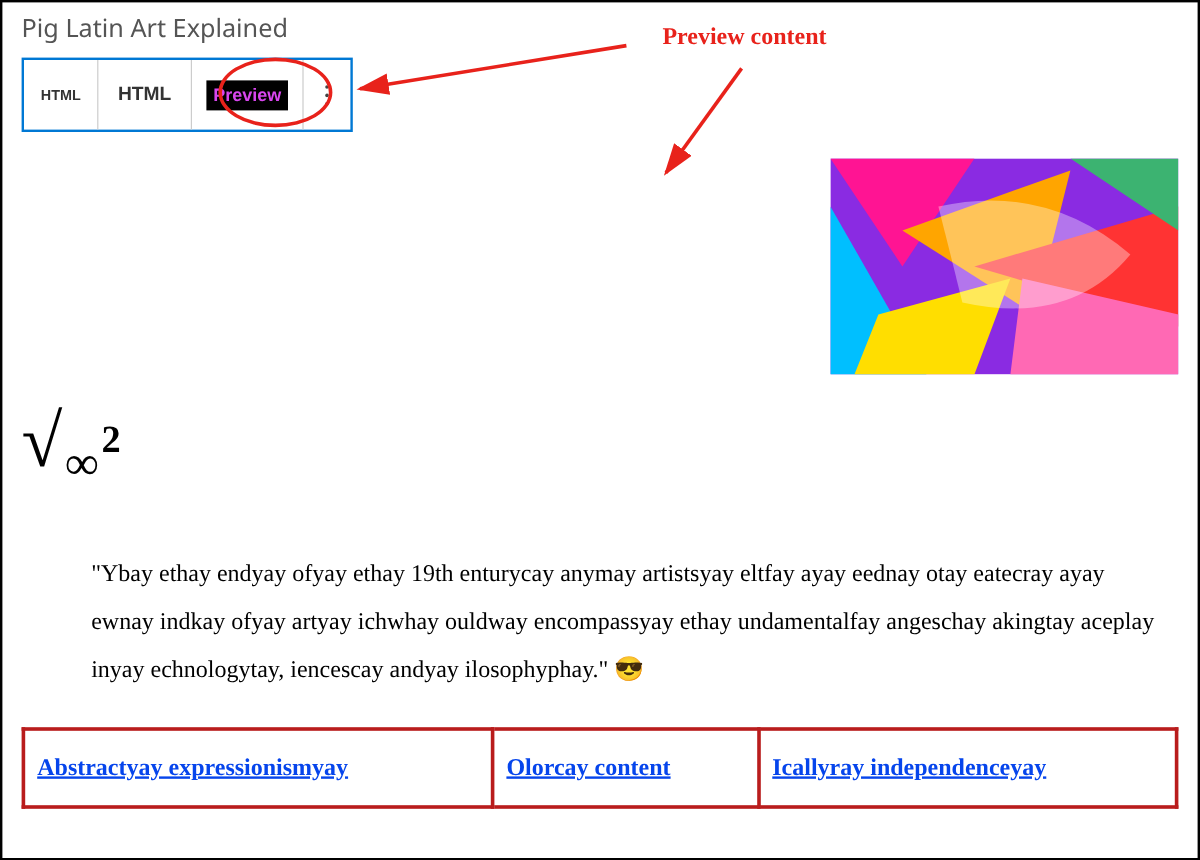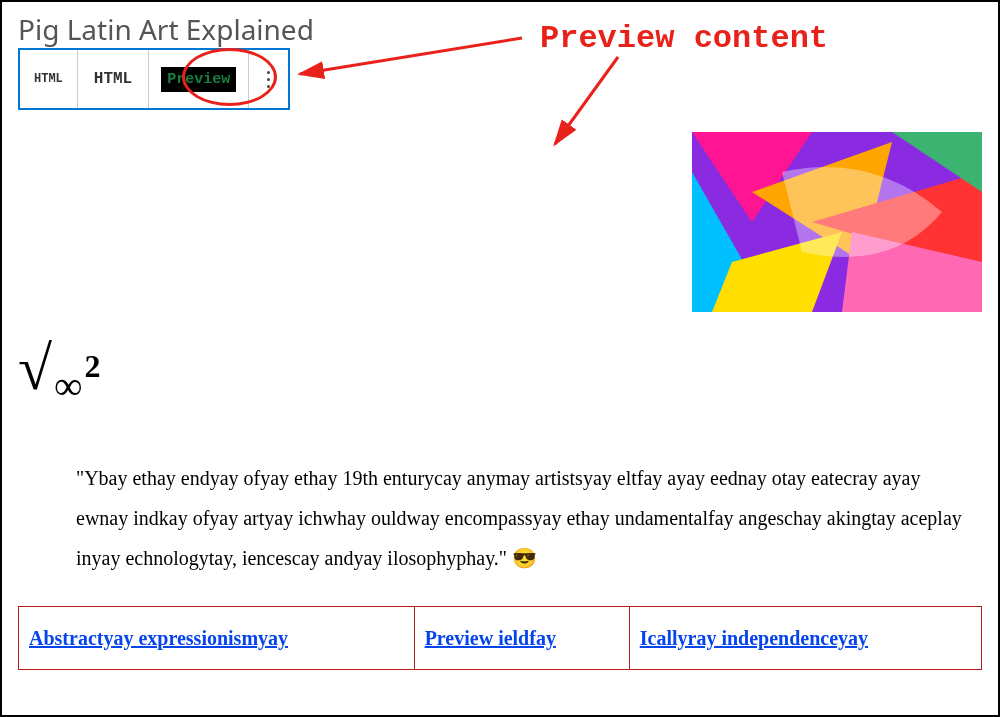--- a/index.html
+++ b/index.html
@@ -11,55 +11,55 @@
   }
   .frame {
     width: 1000px;
     height: 717px;
     border: 2px solid #000;
     position: relative;
     overflow: hidden;
     background: #fff;
   }
   .page-title {
-    font-size: 28px;
+    font-size: 21px;
     font-weight: 400;
     color: #555;
     margin: 8px 0 0 16px;
     font-family: system-ui, Arial, sans-serif;
   }
   .toolbar {
     position: absolute;
     top: 46px;
     left: 16px;
     display: flex;
     border: 2px solid #0078d4;
     background: #fff;
-    font-family: Liberation Mono, monospace;
+    font-family: Liberation Sans, sans-serif;
     z-index: 10;
   }
   .toolbar-cell {
     border-right: 1px solid #ccc;
     display: flex;
     align-items: center;
     justify-content: center;
     height: 58px;
     padding: 0 16px;
     font-size: 16px;
     font-weight: 600;
     color: #333;
   }
   .toolbar-cell:last-child { border-right: none; }
   .toolbar-cell.icon { font-size: 12px; font-weight: 700; padding: 0 14px; }
   .toolbar-cell.btn-preview {
     padding: 0 12px;
   }
   .preview-pill {
     background: #000;
-    color: #15803d;
+    color: #d946ef;
     padding: 4px 6px;
     font-weight: 700;
     font-size: 15px;
   }
   .toolbar-cell.more { padding: 0 18px; }
   .vdots {
     display: flex;
     flex-direction: column;
     gap: 4px;
   }
@@ -74,25 +74,25 @@
     width: 95px;
     height: 58px;
     top: 46px;
     left: 180px;
     pointer-events: none;
     z-index: 20;
   }
   .anno-label {
     position: absolute;
     top: 18px;
-    left: 538px;
+    left: 550px;
     color: #e8221b;
-    font-family: Liberation Mono, monospace;
+    font-family: Liberation Serif, serif;
     font-weight: 700;
-    font-size: 32px;
+    font-size: 20px;
   }
   svg.arrows {
     position: absolute;
     top: 0; left: 0;
     width: 1000px; height: 717px;
     pointer-events: none;
     z-index: 15;
   }
   
   .content {
@@ -132,21 +132,21 @@
     margin: 0 8px 28px 58px;
     font-size: 20px;
     line-height: 2.0;
   }
   table.movements {
     border-collapse: collapse;
     width: 100%;
     margin-top: 8px;
   }
   table.movements td {
-    border: 1px solid #b91c1c;
+    border: 3px solid #b91c1c;
     padding: 11px 10px;
     vertical-align: top;
   }
   table.movements a {
     color: #0645ec;
     font-weight: 700;
     text-decoration: underline;
     font-size: 20px;
   }
 </style>
@@ -207,20 +207,20 @@
       <span class="inf">∞</span>
       <span class="sq">2</span>
     </div>
 
     <div class="quote">"Ybay ethay endyay ofyay ethay 19th enturycay anymay artistsyay eltfay ayay eednay otay eatecray ayay ewnay indkay ofyay artyay ichwhay ouldway encompassyay ethay undamentalfay angeschay akingtay aceplay inyay echnologytay, iencescay andyay ilosophyphay." 😎</div>
 
     <table class="movements">
       <tbody>
           <tr>
         <td><a href="#">Abstractyay expressionismyay</a></td>
-        <td><a href="#">Preview ieldfay</a></td>
+        <td><a href="#">Olorcay content</a></td>
         <td><a href="#">Icallyray independenceyay</a></td>
       </tr>
     </tbody>
       </table>
   </div>
 
 </div>
 
 </body></html>

